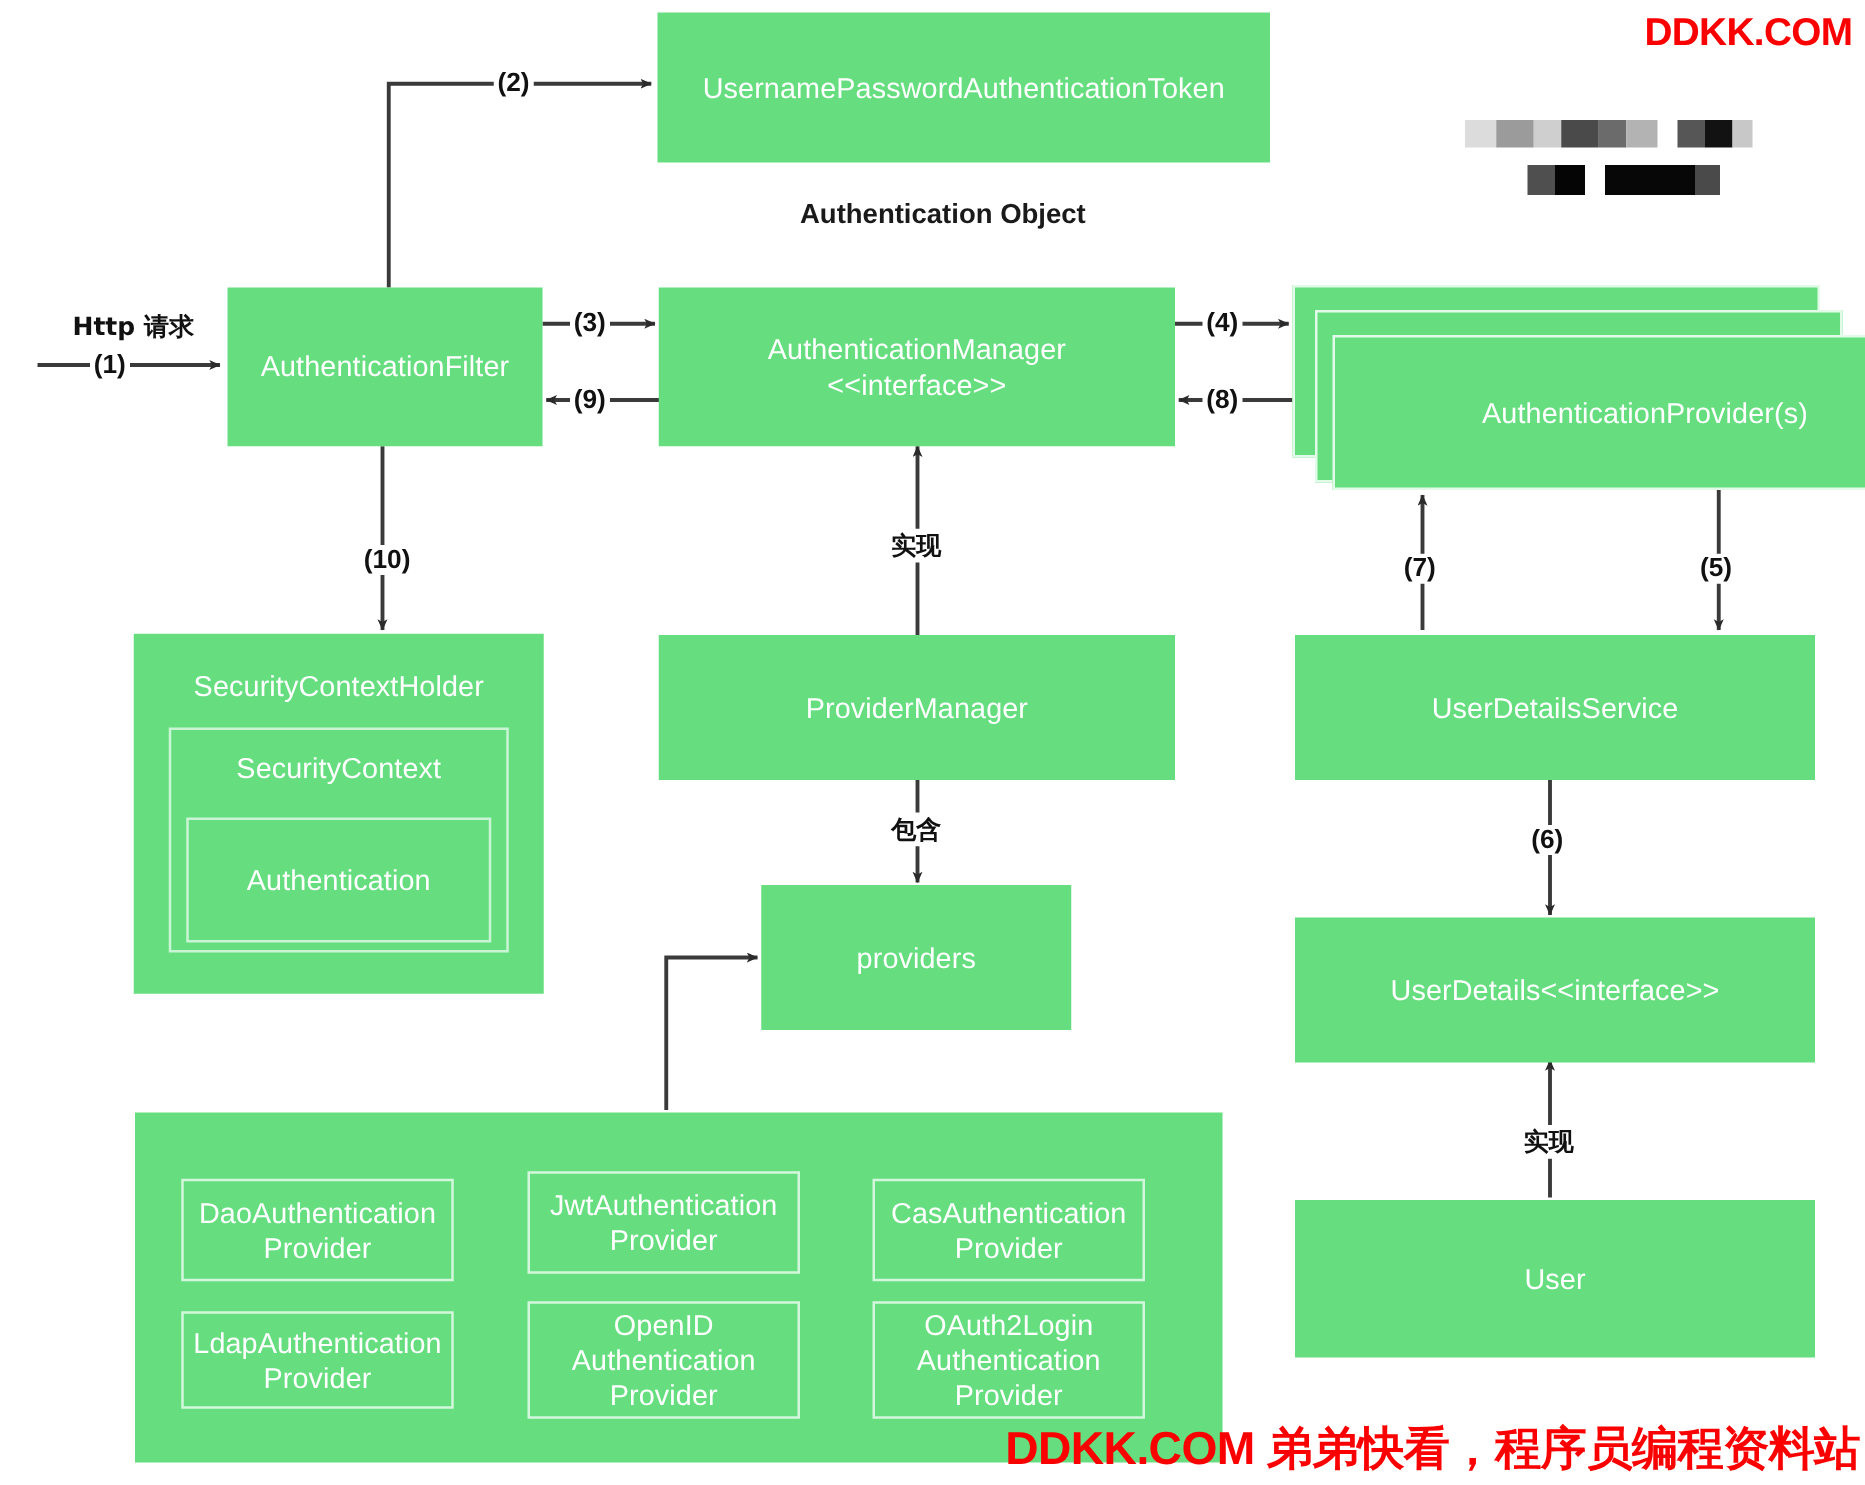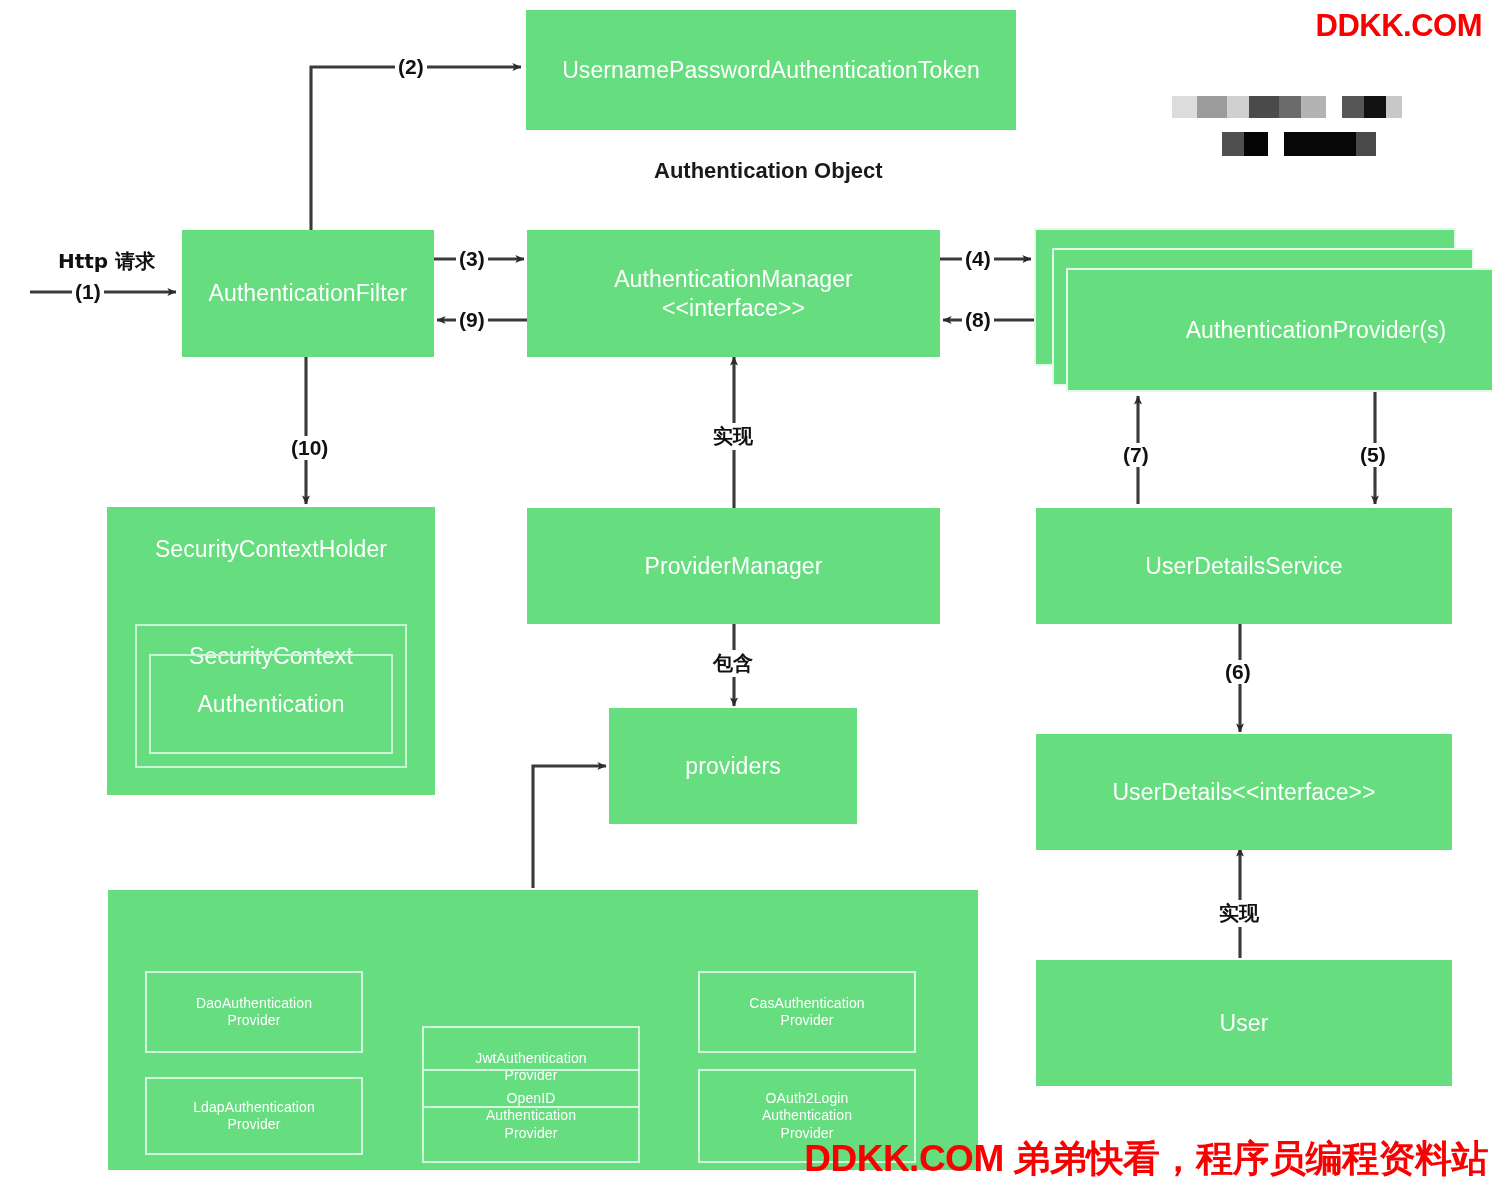--- a/index.html
+++ b/index.html
@@ -28,22 +28,21 @@
     box-sizing: border-box;
     letter-spacing: 0.1px;
   }
   .box.inner {
     border: 2px solid #c9f5d4;
     background: transparent;
   }
   .box.subbox {
     border: 2px solid #d2f7dc;
     background: transparent;
-    font-size: 14px;
-    margin-top: 28px;
+    font-size: 23px;
   }
   .stackcard {
     position: absolute;
     background: #66de7f;
     border: 2px solid #e2fbe9;
     box-sizing: border-box;
   }
   .caption {
     position: absolute;
     color: #1a1a1a;
@@ -123,21 +122,21 @@
 
       <path d="M1240,624 L1240,732"></path>
 
       <path d="M1240,958 L1240,848"></path>
     </g>
   </svg>
 
   <div class="box" style="left:526px; top:10px; width:490px; height:120px;">
     <span>UsernamePasswordAuthenticationToken</span>
   </div>
-  <div class="caption" style="left:654px; top:158px;">
+  <div class="caption" style="left:640px; top:158px;">
     <span>Authentication Object</span>
   </div>
 
   <div class="box" style="left:182px; top:230px; width:252px; height:127px;">
     <span>AuthenticationFilter</span>
   </div>
 
   <div class="box" style="left:527px; top:230px; width:413px; height:127px; flex-direction:column;">
     <span>AuthenticationManager</span>
     <span>&lt;&lt;interface&gt;&gt;</span>
@@ -145,21 +144,21 @@
 
   <div class="stackcard" style="left:1034px; top:228px; width:422px; height:138px;"></div>
   <div class="stackcard" style="left:1052px; top:248px; width:422px; height:138px;"></div>
   <div class="box" style="left:1066px; top:268px; width:500px; height:124px; border:2px solid #e2fbe9;">
     <span>AuthenticationProvider(s)</span>
   </div>
 
   <div class="box" style="left:107px; top:507px; width:328px; height:288px; align-items:flex-start; padding-top:28px;">
     <span>SecurityContextHolder</span>
   </div>
-  <div class="box inner" style="left:135px; top:624px; width:272px; height:144px; align-items:flex-start; padding-top:16px;">
+  <div class="box inner" style="left:135px; top:582px; width:272px; height:180px; align-items:flex-start; padding-top:16px;">
     <span>SecurityContext</span>
   </div>
   <div class="box inner" style="left:149px; top:654px; width:244px; height:100px;">
     <span>Authentication</span>
   </div>
 
   <div class="box" style="left:527px; top:508px; width:413px; height:116px;">
     <span>ProviderManager</span>
   </div>
 
@@ -179,21 +178,21 @@
   <div class="box" style="left:1036px; top:960px; width:416px; height:126px;">
     <span>User</span>
   </div>
 
   <div class="box" style="left:108px; top:890px; width:870px; height:280px; display:block;"></div>
 
   <div class="box subbox" style="left:145px; top:943px; width:218px; height:82px; flex-direction:column;">
     <span>DaoAuthentication</span>
     <span>Provider</span>
   </div>
-  <div class="box subbox" style="left:422px; top:998px; width:218px; height:82px; flex-direction:column;">
+  <div class="box subbox" style="left:422px; top:937px; width:218px; height:82px; flex-direction:column;">
     <span>JwtAuthentication</span>
     <span>Provider</span>
   </div>
   <div class="box subbox" style="left:698px; top:943px; width:218px; height:82px; flex-direction:column;">
     <span>CasAuthentication</span>
     <span>Provider</span>
   </div>
   <div class="box subbox" style="left:145px; top:1049px; width:218px; height:78px; flex-direction:column;">
     <span>LdapAuthentication</span>
     <span>Provider</span>

